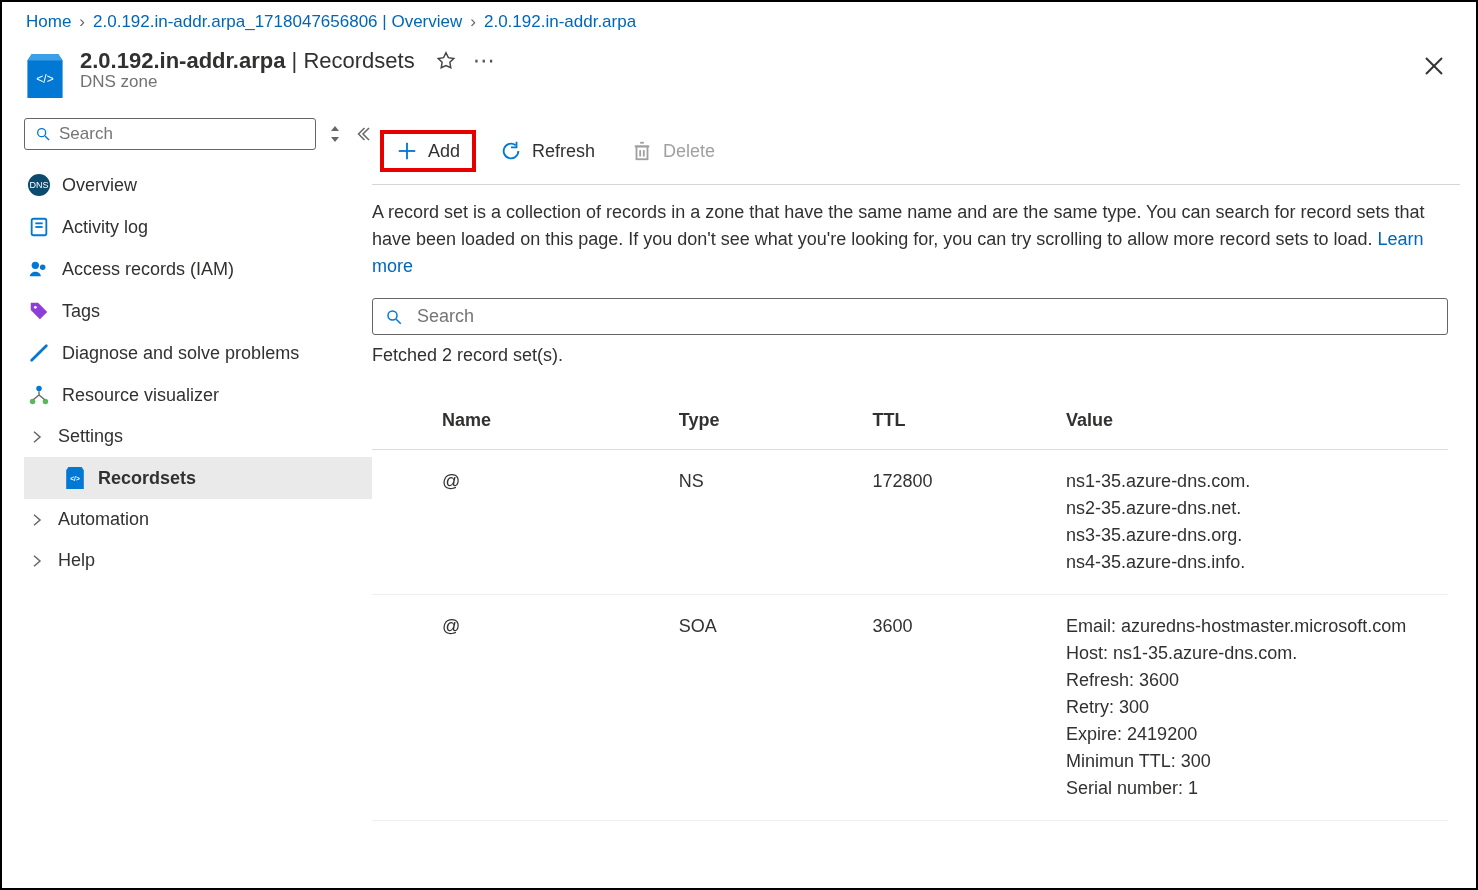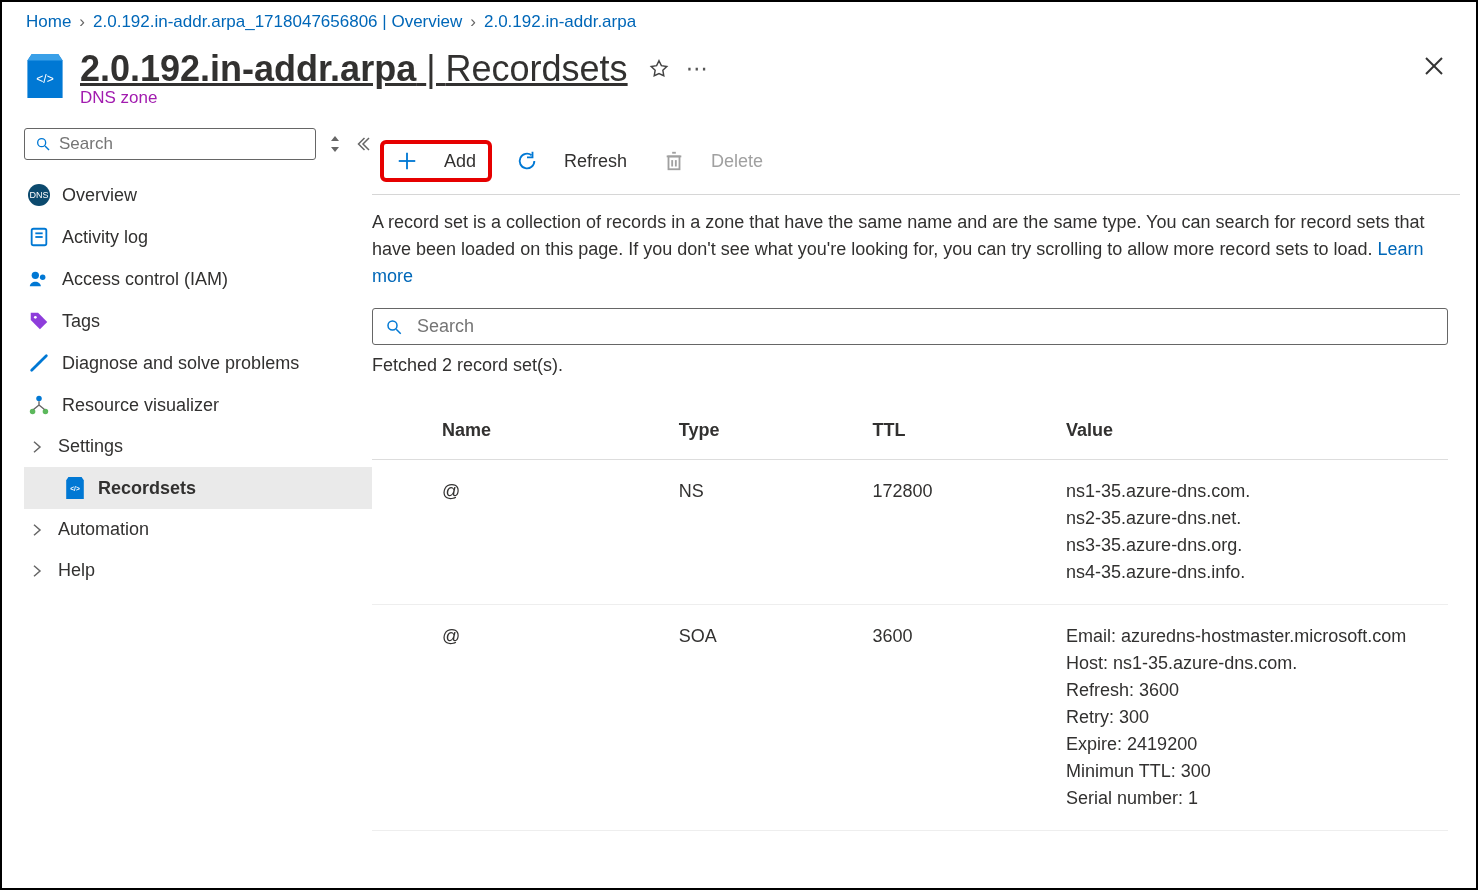--- a/index.html
+++ b/index.html
@@ -8,23 +8,23 @@
 
   
   .breadcrumbs { padding: 10px 24px 6px; font-size: 17px; display: flex; align-items: center; gap: 8px; }
   .crumb-sep { color: #666; }
 
   
   .page-header { display: flex; align-items: flex-start; padding: 10px 24px 20px; gap: 16px; position: relative;}
   .zone-icon { width: 38px; height: 44px; margin-top:6px;}
   .title-wrap { display: flex; flex-direction: column; }
   .title-line { display: flex; align-items: center; gap: 14px; }
-  .title { font-size: 36px; font-weight: 600; text-decoration: underline; }
+  .title { font-size: 22px; font-weight: 600; }
   .title-light { font-weight: 400; }
-  .subtitle { font-size: 17px; color: #a21caf; margin-top: -2px;}
+  .subtitle { font-size: 17px; color: #737373; margin-top: -2px;}
   .hdr-actions { display: flex; gap: 16px; align-items:center; margin-left:6px;}
   .hdr-icon { width:22px;height:22px; stroke:#444; fill:none; cursor:pointer;}
   .close-x { position: absolute; right: 30px; top: 16px; width:24px; height:24px; cursor:pointer;}
 
   
   .layout { display: flex; height: calc(100% - 110px); }
 
   
   .sidebar { width: 370px; flex: 0 0 370px; padding-left: 22px; }
   .side-search-row { display:flex; align-items:center; gap:12px; margin-bottom: 14px;}
@@ -33,21 +33,21 @@
   .nav { list-style:none; }
   .nav li { display:flex; align-items:center; gap:12px; padding:10px 4px; font-size:18px; cursor:pointer;}
   .nav li .nav-icon { width:22px; height:22px; flex:0 0 22px;}
   .nav li.active { background:#eaeaea; font-weight:600; }
   .nav li.sub { padding-left:40px;}
   .chev { width:18px; height:18px; }
 
   
   .main { flex:1; padding: 0 16px 0 0; }
   .toolbar { display:flex; align-items:center; gap: 12px; border-bottom:1px solid #d6d6d6; padding: 12px 0 12px 8px; margin-bottom:14px;}
-  .tbtn { display:flex; align-items:center; gap:26px; padding:6px 12px; font-size:18px; cursor:pointer;border-radius:6px;}
+  .tbtn { display:flex; align-items:center; gap:10px; padding:6px 12px; font-size:18px; cursor:pointer;}
   .tbtn.disabled { color:#a0a0a0; cursor:default;}
   .tbtn svg { width:22px; height:22px; }
   .add-highlight { border:4px solid #e60000; }
   .desc { font-size:18px; line-height:1.5; padding-right:24px; margin-bottom:18px;}
   .main-search { display:flex; align-items:center; gap:14px; border:1px solid #666; border-radius:3px; padding:7px 12px; width: calc(100% - 12px); margin-bottom:10px;}
   .main-search input { border:none; outline:none; font-size:18px; flex:1;}
   .fetched { font-size:18px; margin-bottom:26px;}
 
   
   .tbl { width: calc(100% - 12px); border-collapse: collapse; font-size:18px;}
@@ -124,21 +124,21 @@
             <line x1="8" y1="12" x2="16" y2="12" stroke="#0078d4" stroke-width="2"></line>
           </svg>
         <span>Activity log</span>
       </li>
       <li>
         <svg class="nav-icon" viewBox="0 0 24 24">
             <circle cx="8" cy="8" r="4" fill="#0078d4"></circle>
             <circle cx="16" cy="10" r="3" fill="#0078d4"></circle>
             <path d="M2 20c0-3 3-5 6-5s6 2 6 5" fill="#0078d4"></path>
           </svg>
-        <span>Access control (IAM)</span>
+        <span>Access records (IAM)</span>
       </li>
       <li>
         <svg class="nav-icon" viewBox="0 0 24 24">
             <path d="M3 3h8l10 10-8 8L3 11V3z" fill="#8e3ddb"></path>
             <circle cx="8" cy="8" r="1.5" fill="#fff"></circle>
           </svg>
         <span>Tags</span>
       </li>
       <li>
         <svg class="nav-icon" viewBox="0 0 24 24">

